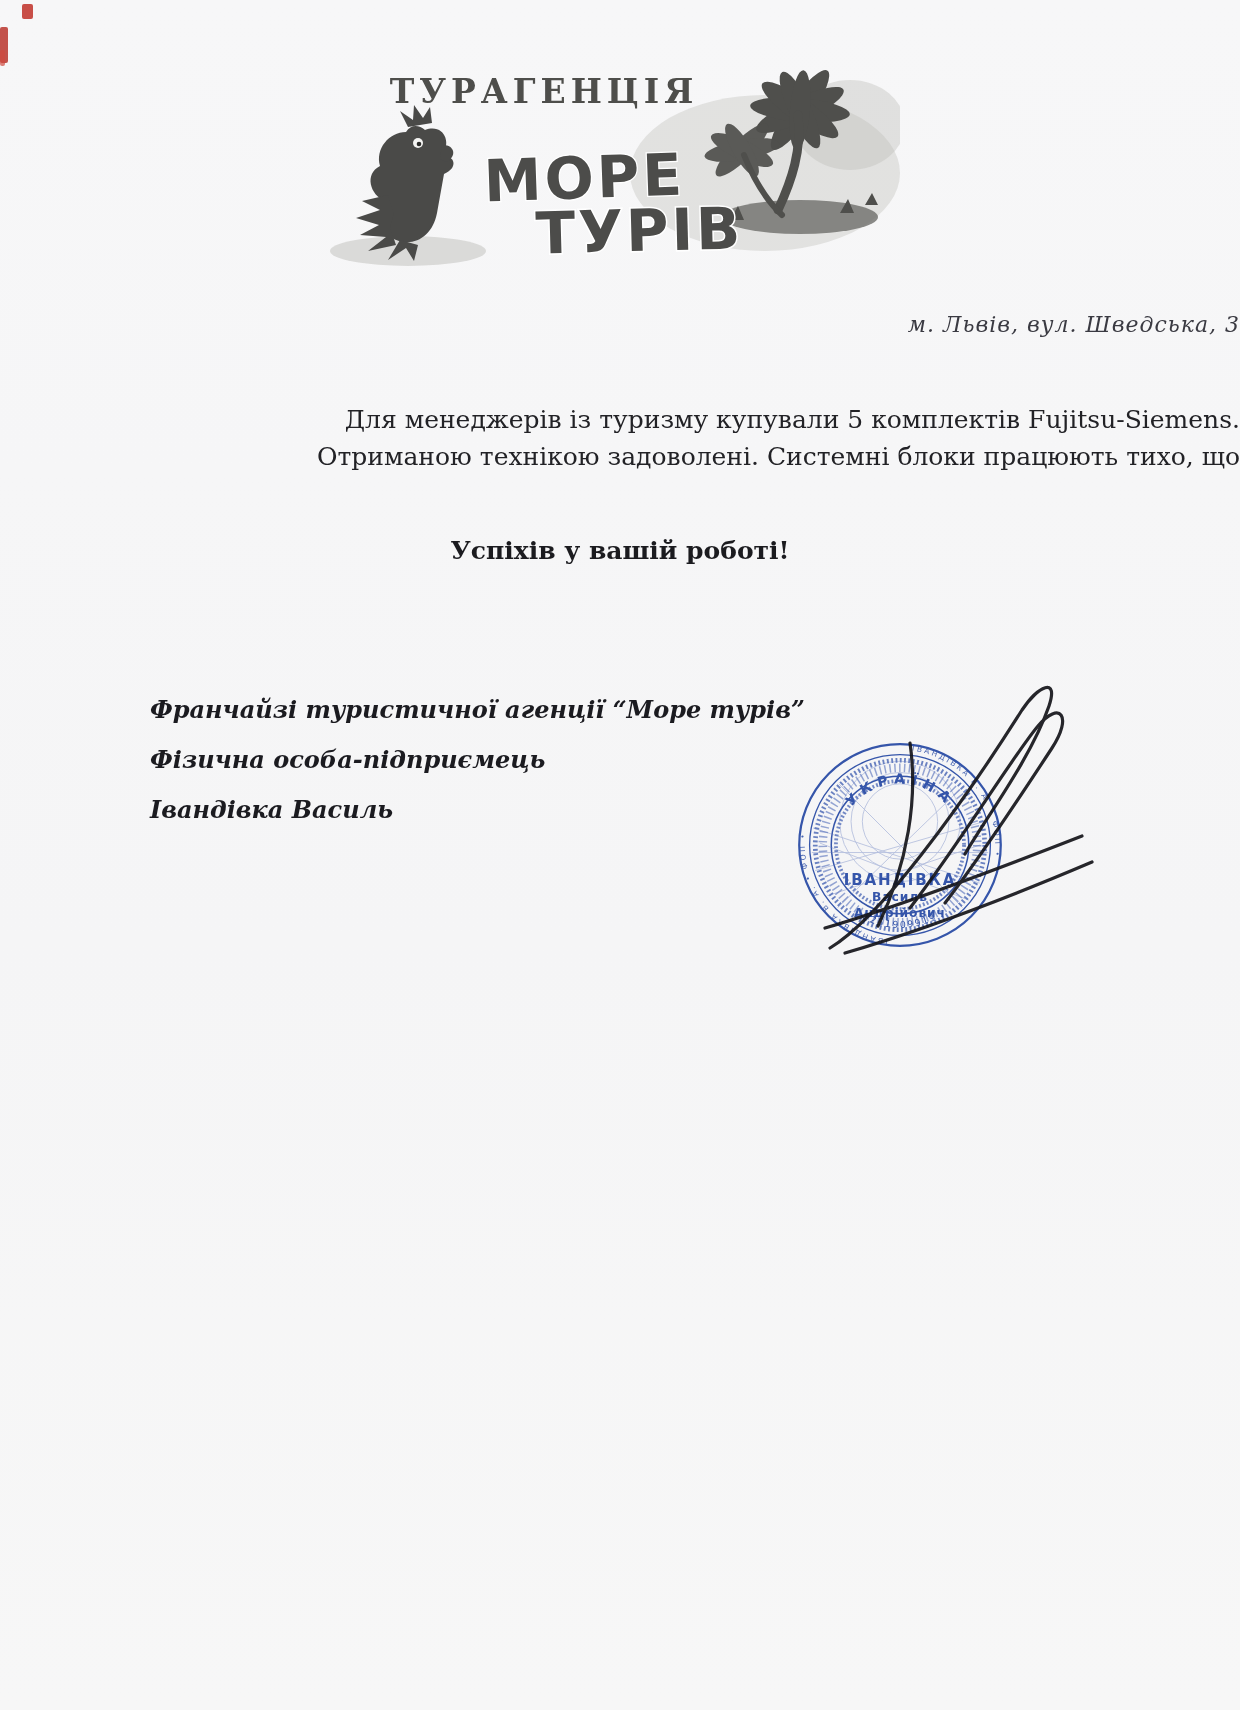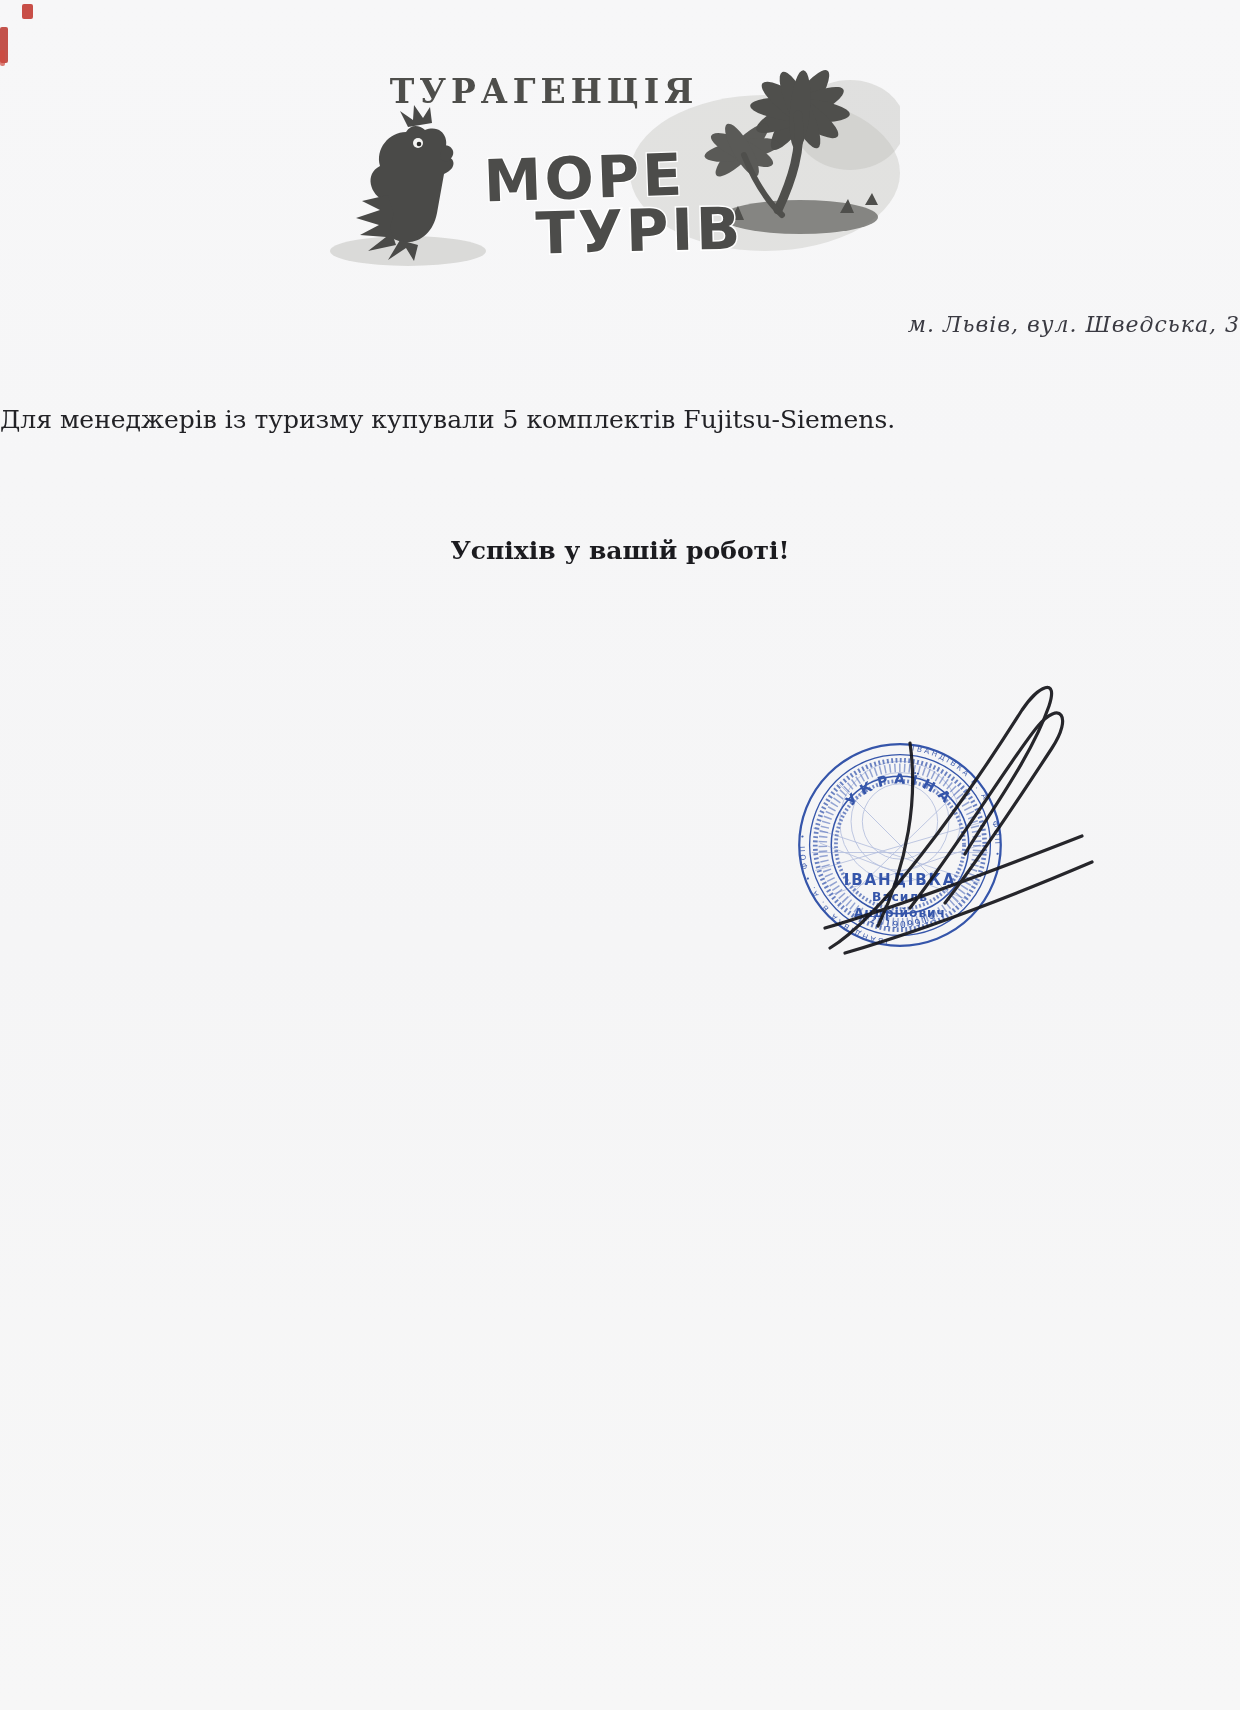--- a/index.html
+++ b/index.html
@@ -22,21 +22,21 @@
 
   .address{
     position:absolute;left:0;right:0;top:312px;
     text-align:right;
     font-style:italic;
     font-size:22px;letter-spacing:1px;color:#3a3a42;
   }
 
   .body-text{
     position:absolute;left:0;right:0;top:401px;
-    text-align:left;
+    text-align:right;
     font-size:25px;line-height:37px;color:#222226;
   }
   .closing{
     position:absolute;left:0;right:0;top:536px;
     text-align:center;font-weight:bold;font-size:25px;color:#1b1b1f;
   }
 
   .sig-block{
     position:absolute;left:150px;top:697px;
     font-weight:bold;font-style:italic;
@@ -98,24 +98,30 @@
 
     <text x="214" y="48" text-anchor="middle" font-family="DejaVu Serif, Liberation Serif, serif" font-weight="bold" font-size="33" letter-spacing="5" fill="#4e4e4b">ТУРАГЕНЦІЯ</text>
     <text x="255" y="143" text-anchor="middle" transform="rotate(-2 255 143)" font-family="DejaVu Sans, Liberation Sans, sans-serif" font-weight="bold" font-size="58" letter-spacing="3" fill="#4c4c4a" stroke="#ffffff" stroke-width="2.5" paint-order="stroke">МОРЕ</text>
     <text x="310" y="196" text-anchor="middle" transform="rotate(-1.5 310 196)" font-family="DejaVu Sans, Liberation Sans, sans-serif" font-weight="bold" font-size="58" letter-spacing="3" fill="#4c4c4a" stroke="#ffffff" stroke-width="3" paint-order="stroke">ТУРІВ</text>
   </svg>
 
   <div class="address">м. Львів, вул. Шведська, 3</div>
 
   <div class="body-text">
     <div>Для менеджерів із туризму купували 5 комплектів Fujitsu-Siemens.</div>
+    <div>Отриманою технікою задоволені. Системні блоки працюють тихо, що</div>
   </div>
 
   <div class="closing">Успіхів у вашій роботі!</div>
 
+  <div class="sig-block">
+    <div class="line">Франчайзі туристичної агенції “Море турів”</div>
+    <div class="line">Фізична особа-підприємець</div>
+    <div class="line">Івандівка Василь</div>
+  </div>
 
   <svg class="stamp-svg" width="232" height="226" viewBox="0 0 240 240" opacity="0.95">
     <defs>
       <path id="ringPath" d="M 120,19 a 101,101 0 1,1 -0.2,0"></path>
       <path id="topArc" d="M 55,120 A 65,65 0 0,1 185,120"></path>
       <path id="bottomArc" d="M 32,120 A 88,88 0 0,0 208,120"></path>
       <clipPath id="innerClip">
           <circle cx="120" cy="120" r="94"></circle>
         </clipPath>
     </defs>

